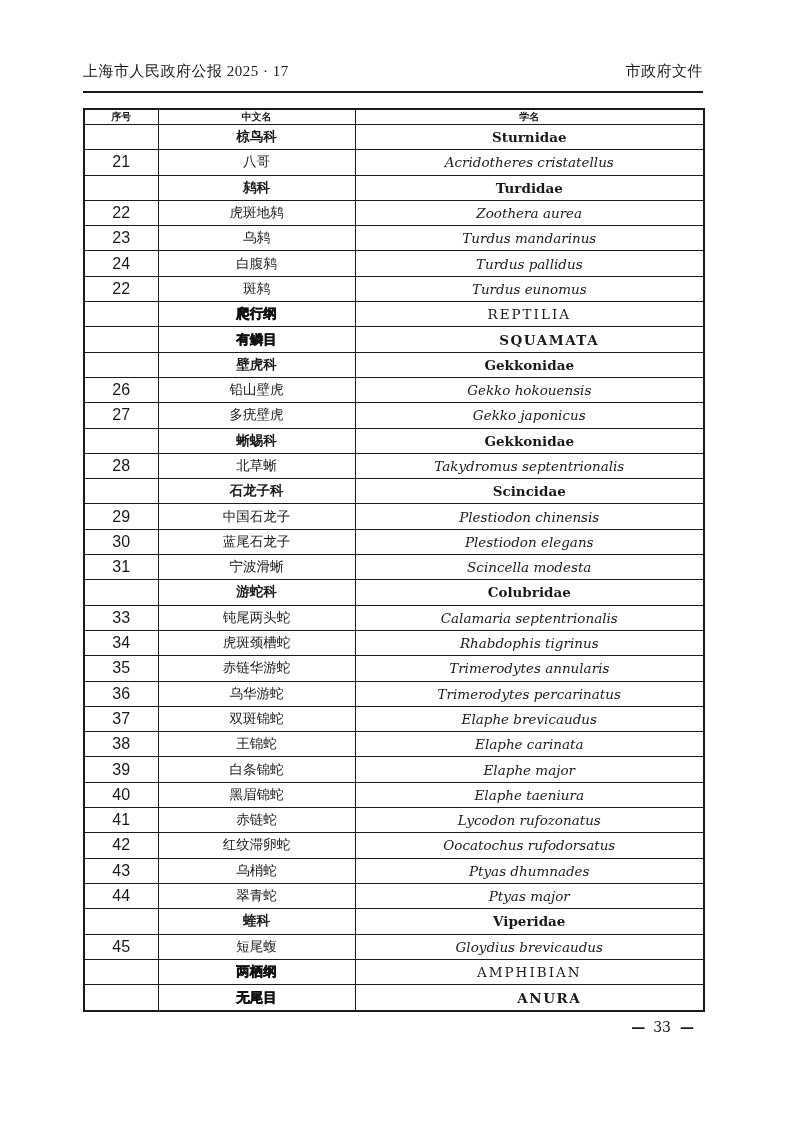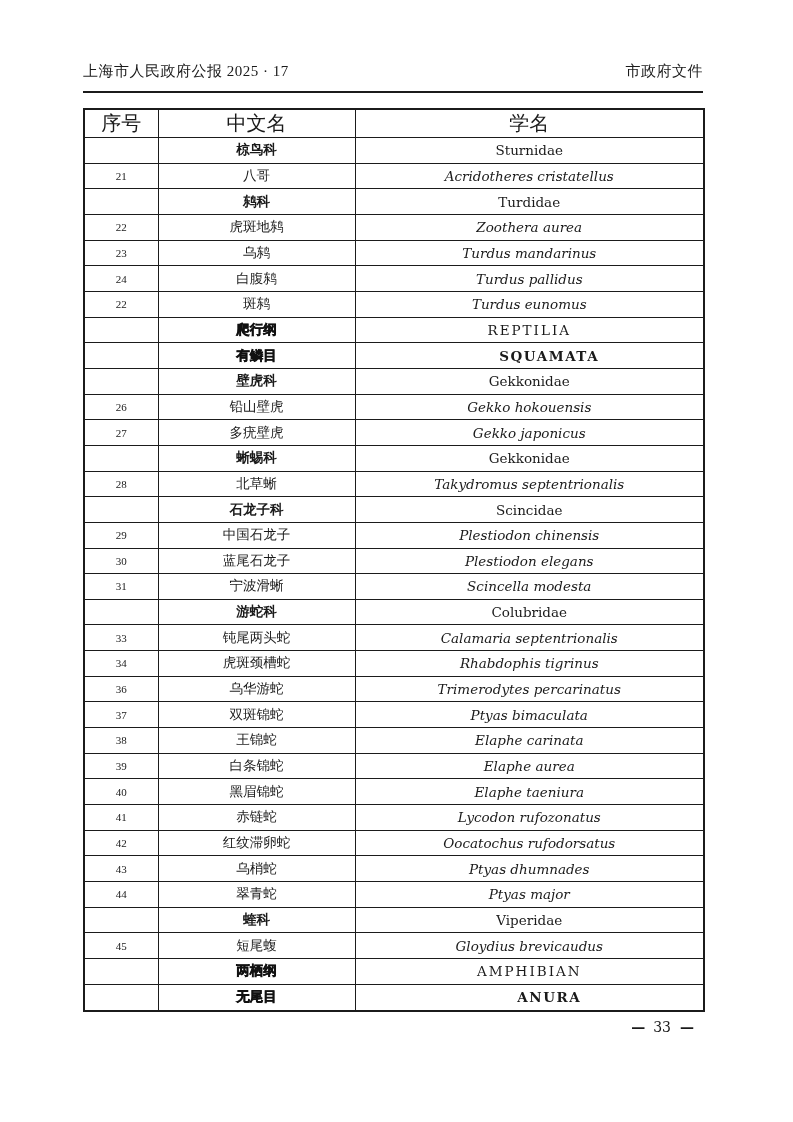--- a/index.html
+++ b/index.html
@@ -15,33 +15,33 @@
   
   table.species-table{
     position:absolute;top:108px;left:83px;width:620px;height:904px;
     border-collapse:collapse;table-layout:fixed;border:2px solid #1b1b1b;
   }
   .species-table th,.species-table td{
     border:1px solid #1b1b1b;padding:0 4px;text-align:center;vertical-align:middle;
     overflow:hidden;white-space:nowrap;
   }
   .species-table th{
-    font-family:"Liberation Sans","DejaVu Sans",sans-serif;font-weight:normal;font-size:20px;
-  }
-  td.col-no{font-family:Liberation Serif, serif;font-size:11px;}
+    font-family:"Liberation Sans","DejaVu Sans",sans-serif;font-weight:bold;font-size:10px;
+  }
+  td.col-no{font-family:Liberation Sans, sans-serif;font-size:16px;}
   td.col-cn{font-size:13.5px;font-family:"Liberation Serif",serif;}
   td.col-sci{font-size:13.5px;font-family:"DejaVu Serif",serif;}
   tr.row-species td.col-sci{font-style:italic;text-align:center;}
   tr.row-family td.col-cn,
   tr.row-class td.col-cn,
   tr.row-order td.col-cn{
     font-family:"Liberation Sans","DejaVu Sans",sans-serif;font-weight:bold;
   }
   tr.row-class td.col-cn,tr.row-order td.col-cn{-webkit-text-stroke:.5px #111;}
-  tr.row-family td.col-sci{font-weight:normal;}
+  tr.row-family td.col-sci{font-weight:bold;}
   tr.row-class td.col-sci{letter-spacing:2px;}
   tr.row-order td.col-sci{font-weight:bold;letter-spacing:1.5px;padding-left:44px;}
   
   .page-footer{position:absolute;top:1019px;right:100px;font-size:14px;
     font-family:"DejaVu Serif",serif;display:flex;align-items:center;gap:9px;}
   .page-footer .dash{font-weight:bold;letter-spacing:-1px;}
 </style>
 </head>
 <body>
 
@@ -167,38 +167,43 @@
           <td class="col-no">33</td>
           <td class="col-cn">钝尾两头蛇</td>
           <td class="col-sci">Calamaria septentrionalis</td>
         </tr>
         <tr class="row-species">
           <td class="col-no">34</td>
           <td class="col-cn">虎斑颈槽蛇</td>
           <td class="col-sci">Rhabdophis tigrinus</td>
         </tr>
         <tr class="row-species">
+          <td class="col-no">35</td>
+          <td class="col-cn">赤链华游蛇</td>
+          <td class="col-sci">Trimerodytes annularis</td>
+        </tr>
+        <tr class="row-species">
           <td class="col-no">36</td>
           <td class="col-cn">乌华游蛇</td>
           <td class="col-sci">Trimerodytes percarinatus</td>
         </tr>
         <tr class="row-species">
           <td class="col-no">37</td>
           <td class="col-cn">双斑锦蛇</td>
-          <td class="col-sci">Ptyas bimaculata</td>
+          <td class="col-sci">Elaphe brevicaudus</td>
         </tr>
         <tr class="row-species">
           <td class="col-no">38</td>
           <td class="col-cn">王锦蛇</td>
           <td class="col-sci">Elaphe carinata</td>
         </tr>
         <tr class="row-species">
           <td class="col-no">39</td>
           <td class="col-cn">白条锦蛇</td>
-          <td class="col-sci">Elaphe aurea</td>
+          <td class="col-sci">Elaphe major</td>
         </tr>
         <tr class="row-species">
           <td class="col-no">40</td>
           <td class="col-cn">黑眉锦蛇</td>
           <td class="col-sci">Elaphe taeniura</td>
         </tr>
         <tr class="row-species">
           <td class="col-no">41</td>
           <td class="col-cn">赤链蛇</td>
           <td class="col-sci">Lycodon rufozonatus</td>

